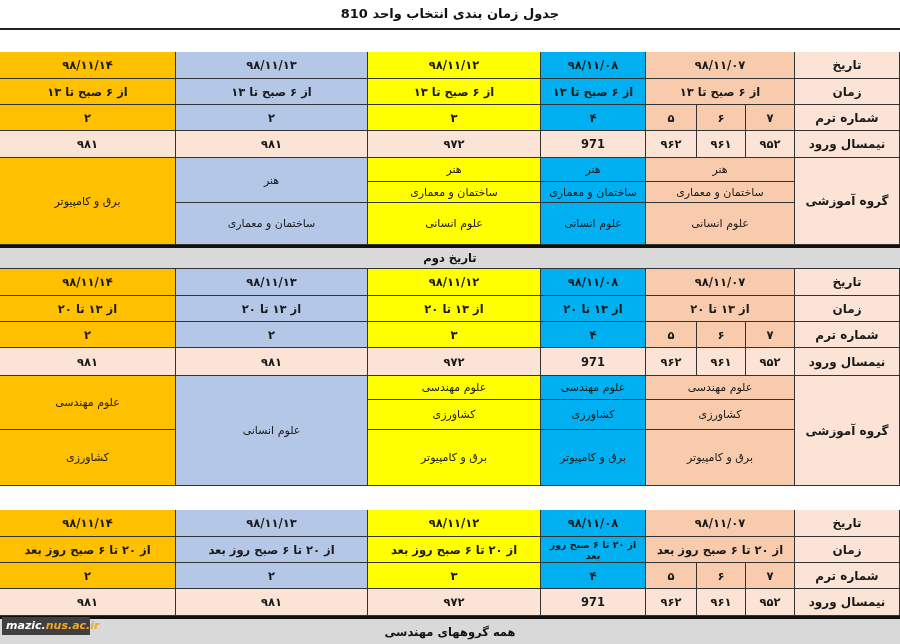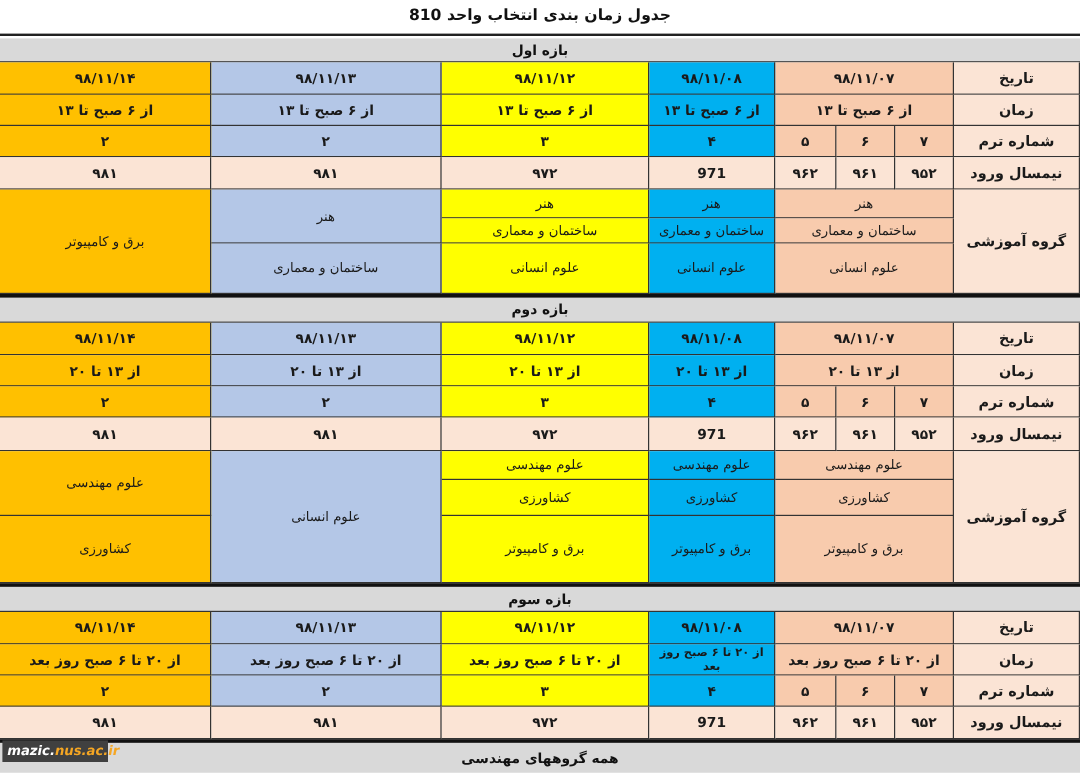--- a/index.html
+++ b/index.html
@@ -44,23 +44,20 @@
     font-family: "DejaVu Sans", sans-serif;
   }
   .wm .acc { color: #f5a623; }
 </style>
 </head>
 <body>
 
 <div class="title">جدول زمان بندی  انتخاب واحد 810</div>
 
 <div id="sheet" class="sheet">
-    <div class="sec" style="top: 2px; height: 20px;">
-      <span>بازه اول</span>
-    </div>
     <div class="cell c-label" style="left: 795px; width: 105px; top: 22px; height: 27px;">
       <span>تاریخ</span>
     </div>
     <div class="cell c-label" style="left: 795px; width: 105px; top: 49px; height: 26px;">
       <span>زمان</span>
     </div>
     <div class="cell c-label" style="left: 795px; width: 105px; top: 75px; height: 26px;">
       <span>شماره ترم</span>
     </div>
     <div class="cell c-label" style="left: 795px; width: 105px; top: 101px; height: 27px;">
@@ -171,21 +168,21 @@
     <div class="cell c-lav" style="left: 176px; width: 192px; top: 128px; height: 45px;">
       <span>هنر</span>
     </div>
     <div class="cell c-lav" style="left: 176px; width: 192px; top: 173px; height: 42px;">
       <span>ساختمان و معماری</span>
     </div>
     <div class="cell c-orange" style="left: 0px; width: 176px; top: 128px; height: 87px;">
       <span>برق و کامپیوتر</span>
     </div>
     <div class="sec thick" style="top: 215px; height: 24px;">
-      <span>بازه دوم</span>
+      <span>تاریخ دوم</span>
     </div>
     <div class="cell c-label" style="left: 795px; width: 105px; top: 239px; height: 27px;">
       <span>تاریخ</span>
     </div>
     <div class="cell c-label" style="left: 795px; width: 105px; top: 266px; height: 26px;">
       <span>زمان</span>
     </div>
     <div class="cell c-label" style="left: 795px; width: 105px; top: 292px; height: 26px;">
       <span>شماره ترم</span>
     </div>
@@ -295,23 +292,20 @@
       <span>برق و کامپیوتر</span>
     </div>
     <div class="cell c-lav" style="left: 176px; width: 192px; top: 346px; height: 110px;">
       <span>علوم انسانی</span>
     </div>
     <div class="cell c-orange" style="left: 0px; width: 176px; top: 346px; height: 54px;">
       <span>علوم مهندسی</span>
     </div>
     <div class="cell c-orange" style="left: 0px; width: 176px; top: 400px; height: 56px;">
       <span>کشاورزی</span>
-    </div>
-    <div class="sec thick" style="top: 456px; height: 24px;">
-      <span>بازه سوم</span>
     </div>
     <div class="cell c-label" style="left: 795px; width: 105px; top: 480px; height: 27px;">
       <span>تاریخ</span>
     </div>
     <div class="cell c-label" style="left: 795px; width: 105px; top: 507px; height: 26px;">
       <span>زمان</span>
     </div>
     <div class="cell c-label" style="left: 795px; width: 105px; top: 533px; height: 26px;">
       <span>شماره ترم</span>
     </div>

